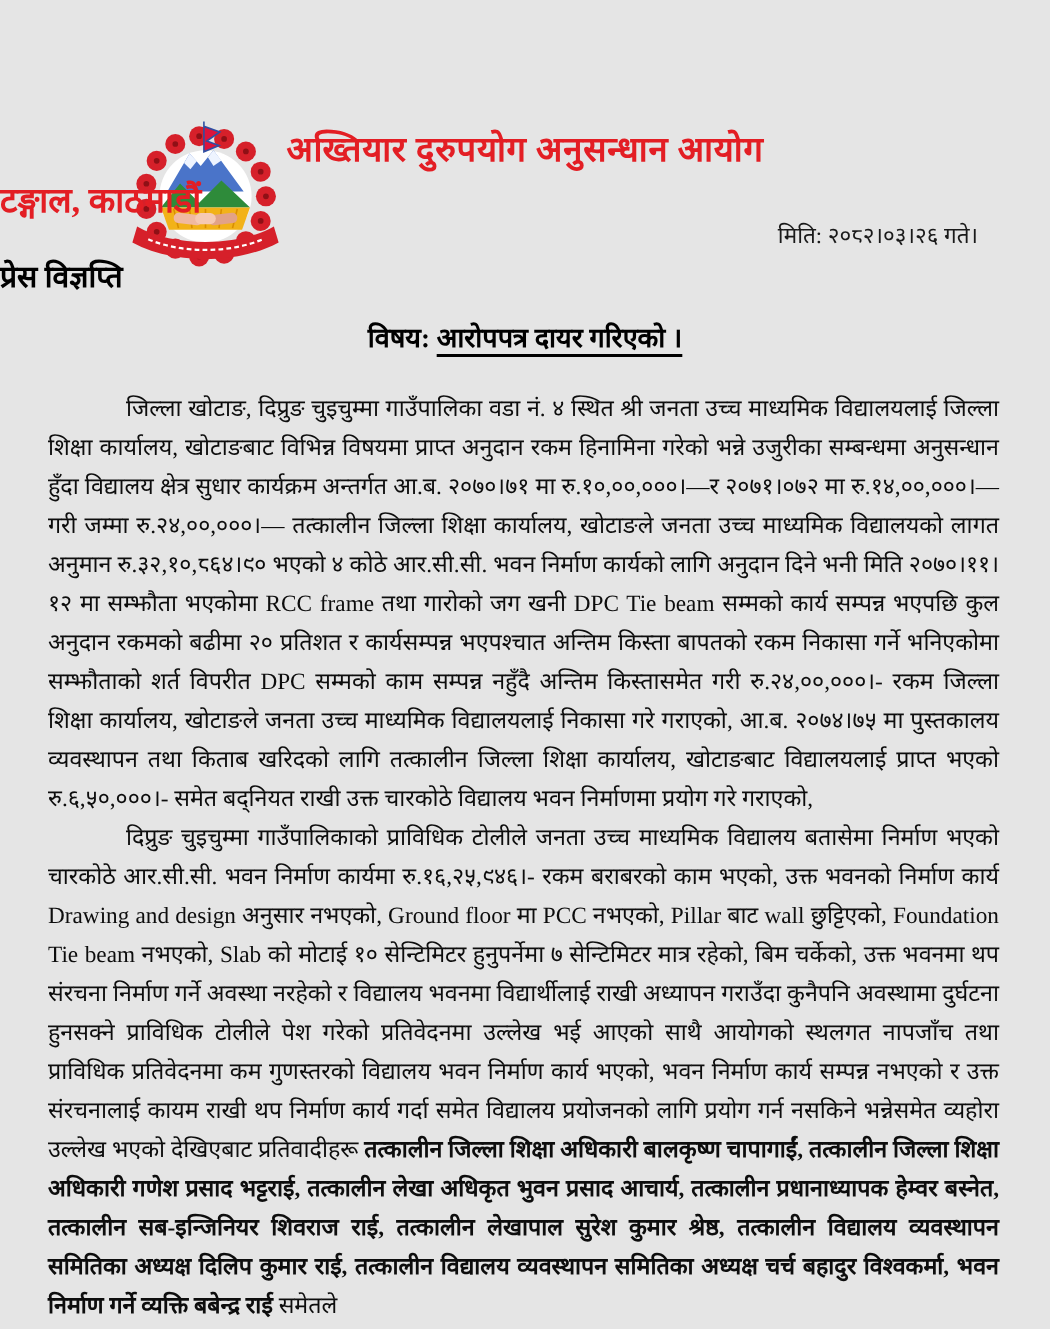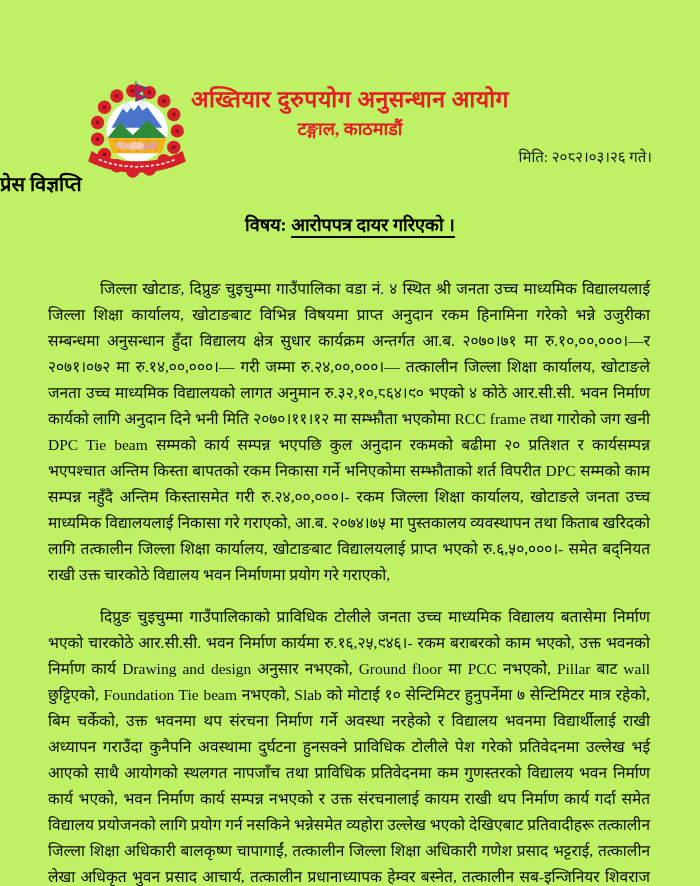--- a/index.html
+++ b/index.html
@@ -1,32 +1,32 @@
 <!DOCTYPE html>
 <html lang="ne"><head>
 <meta charset="utf-8">
 <style>
   html,body{margin:0;padding:0;background:#fff;}
   .page{
     position:relative;
     width:700px;height:886px;
-    background:#bef264;
+    background:#e5e5e5;
     overflow:hidden;
     font-family:"Liberation Serif","DejaVu Serif",serif;
     color:#111;
   }
   .emblem{position:absolute;left:84px;top:76px;width:106px;height:114px;}
   .org-name{
     position:absolute;top:82px;left:0;width:100%;
     text-align:center;font-size:23px;font-weight:700;
     color:var(--accent);letter-spacing:.5px;
   }
   .org-address{
     position:absolute;top:116px;left:0;width:100%;
-    text-align:center;font-size:18px;font-weight:700;
+    text-align:left;font-size:23px;font-weight:700;
     color:var(--accent);
   }
   .date-line{
     position:absolute;top:146px;right:48px;
     font-size:15px;color:#1a1a1a;
   }
   .doc-title{
     position:absolute;top:170px;left:0;width:100%;
     font-size:20px;font-weight:700;color:#000;
   }
@@ -36,22 +36,22 @@
   }
   .subject-line .underlined{
     text-decoration:underline;
     text-decoration-thickness:1.5px;
     text-underline-offset:5px;
   }
   .body-text{
     position:absolute;top:260px;left:32px;right:34px;
     font-size:15.5px;line-height:26px;text-align:justify;color:#0d0d0d;
   }
-  .body-text p{margin:16px;text-indent:52px;}
-  .body-text b{font-weight:400;}
+  .body-text p{margin:0;text-indent:52px;}
+  .body-text b{font-weight:700;}
 </style>
 </head>
 <body>
 
 <div class="page">
 
   <svg class="emblem" viewBox="0 0 100 104" aria-hidden="true">
 
     <g>
       <g fill="#d6202a">

